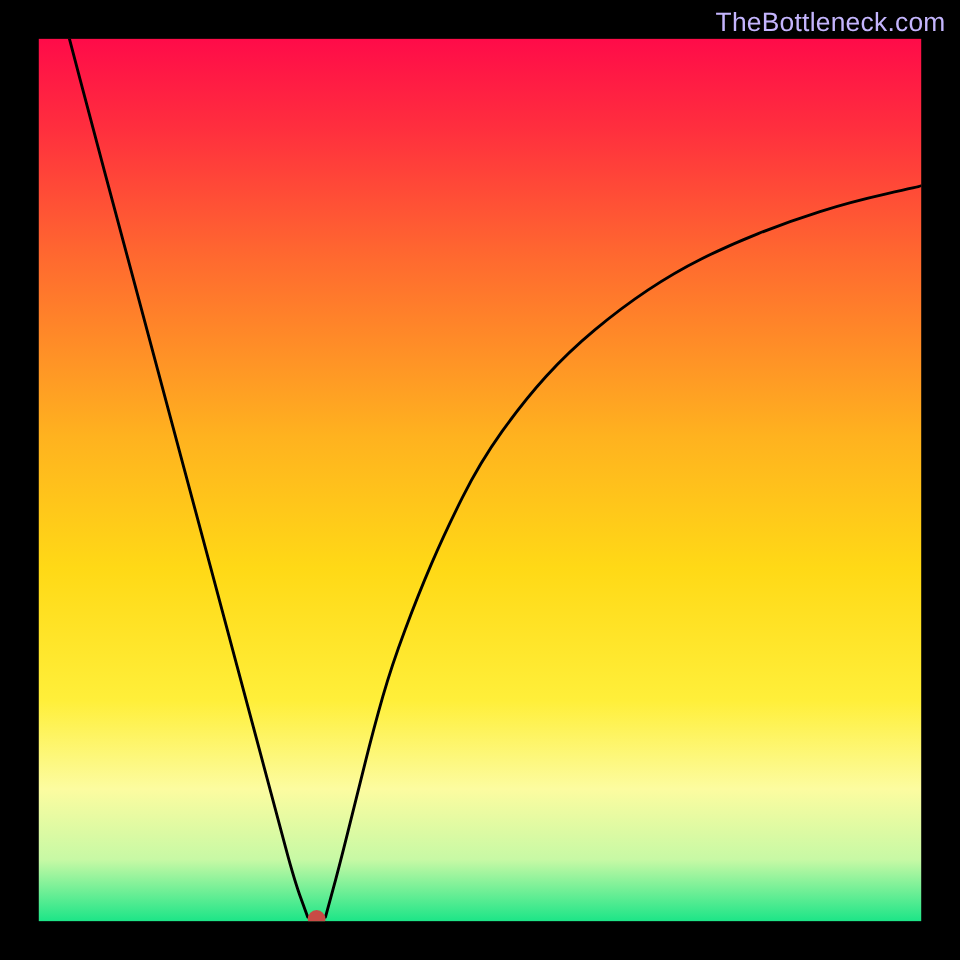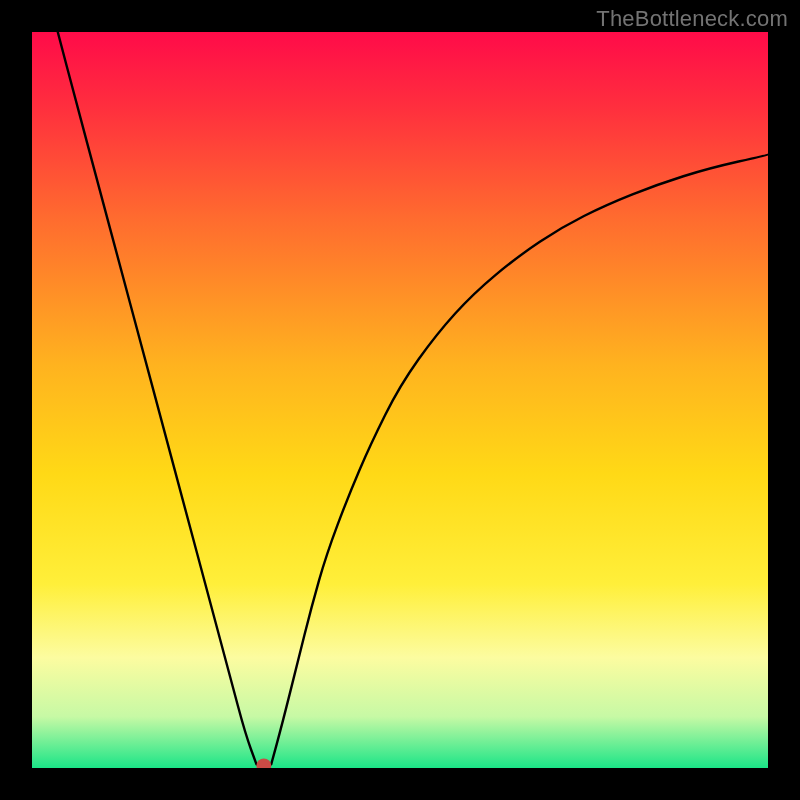--- a/index.html
+++ b/index.html
@@ -22,21 +22,21 @@
     left: 32px;
     top: 32px;
     width: 736px;
     height: 736px;
     overflow: hidden;
   }
   .watermark {
     position: absolute;
     top: 6px;
     right: 12px;
-    color: #737373;
+    color: #c4b5fd;
     font-size: 22px;
     font-weight: 500;
     letter-spacing: 0.2px;
     user-select: none;
   }
   svg { display: block; }
 </style>
 </head>
 <body>
 

